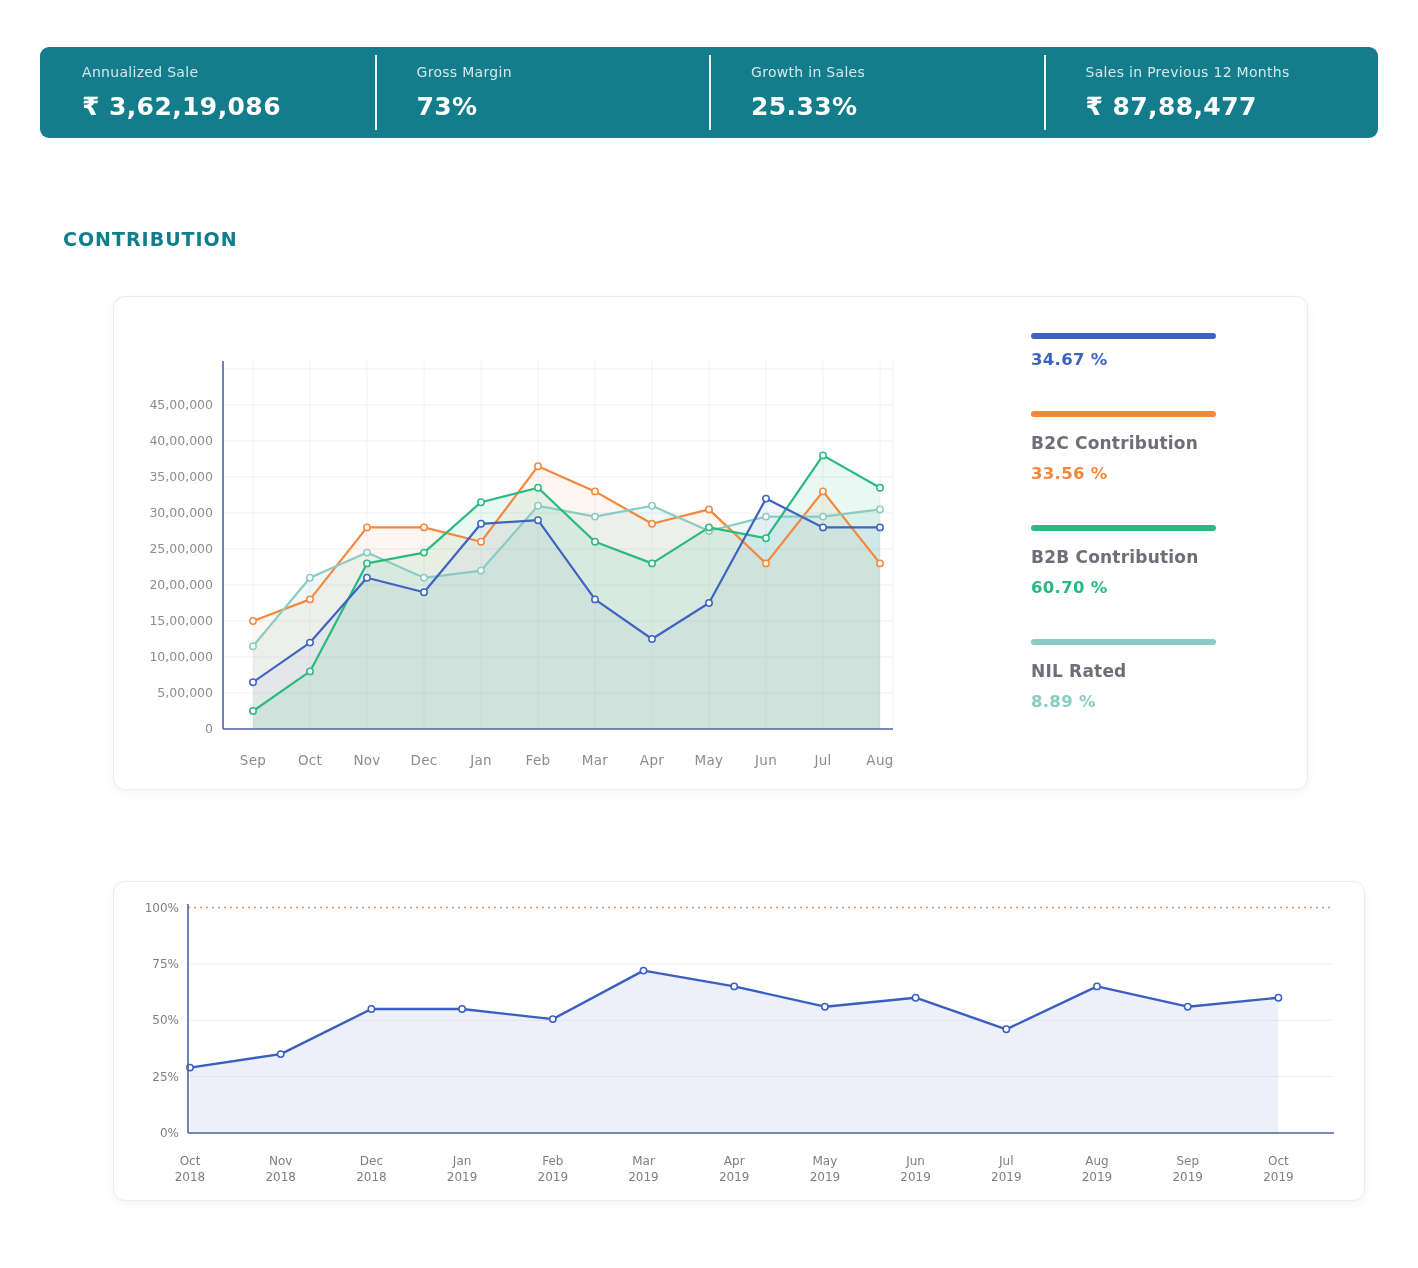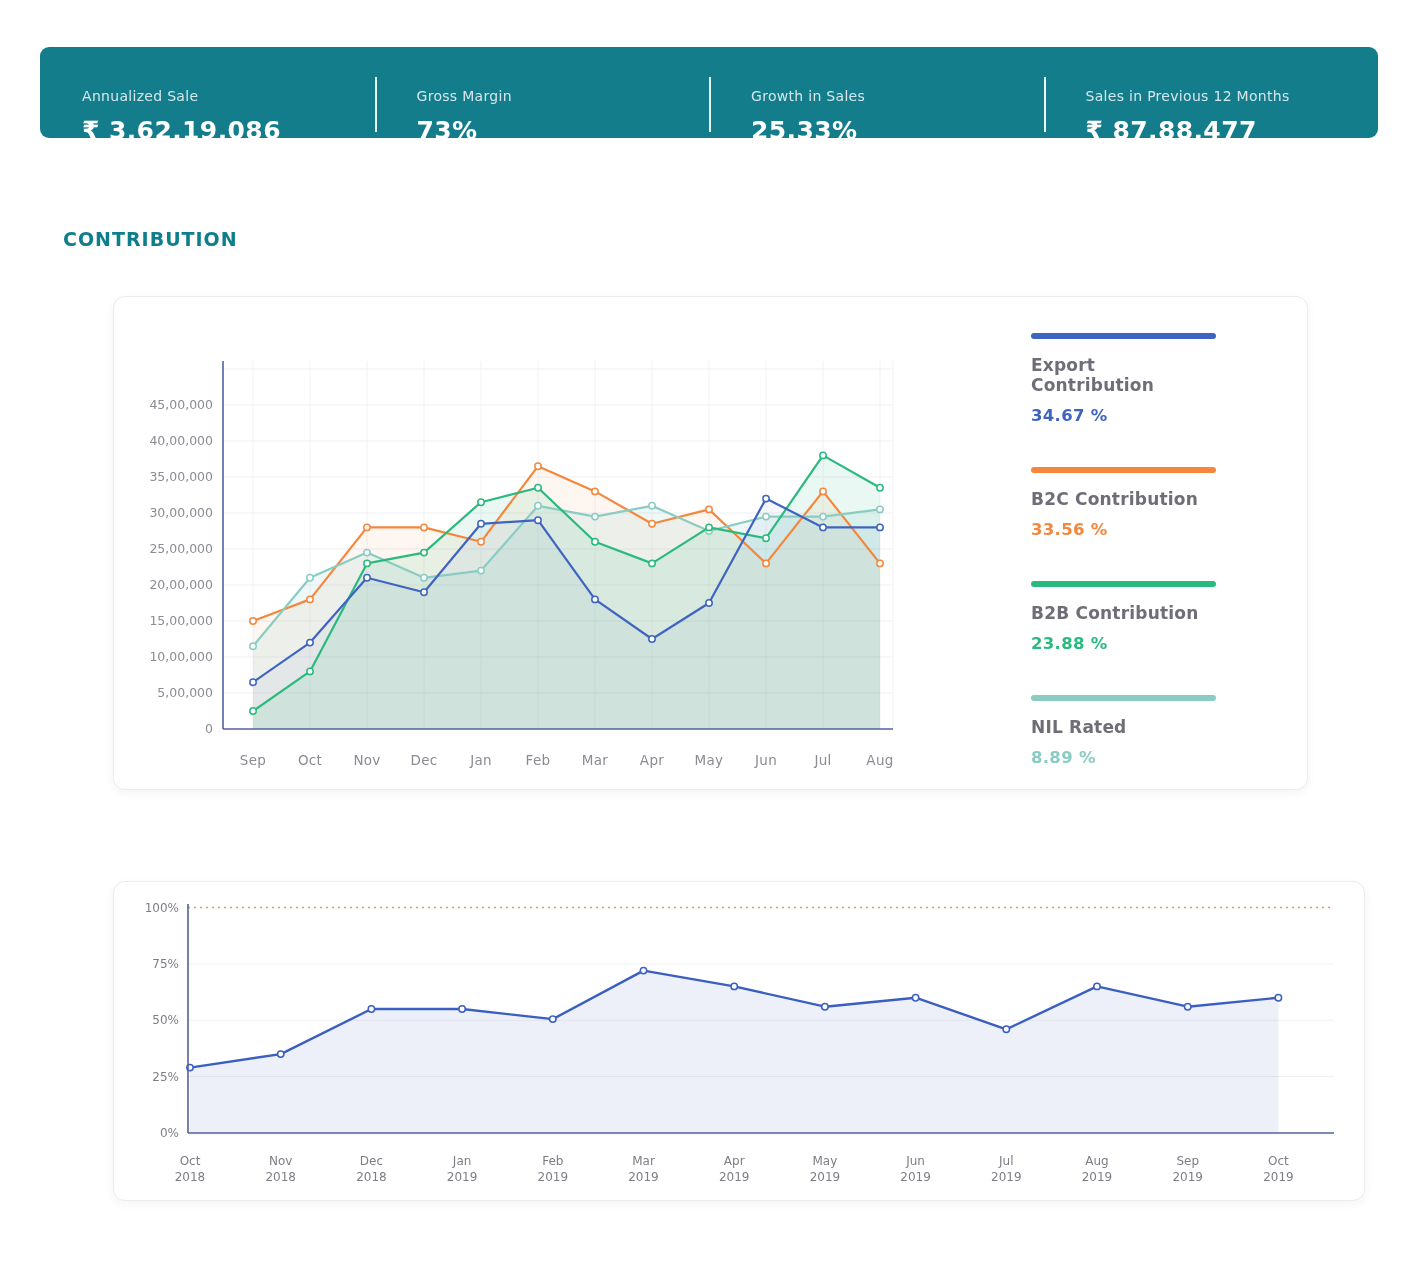--- a/index.html
+++ b/index.html
@@ -8,21 +8,21 @@
   body {
     width:1418px; height:1268px; position:relative; overflow:hidden;
     font-family:"DejaVu Sans","Liberation Sans",sans-serif;
     -webkit-font-smoothing:antialiased;
   }
   
   .kpi-bar{
     position:absolute; left:40px; top:47px; width:1338px; height:91px;
     background:#137d8c; border-radius:9px; display:flex; align-items:stretch;
   }
-  .kpi-cell{ flex:1 1 0; position:relative; padding:17px 7px 0 42px;margin-top:24px; }
+  .kpi-cell{ flex:1 1 0; position:relative; padding:17px 7px 0 42px; }
   .kpi-cell + .kpi-cell::before{
     content:""; position:absolute; left:0; top:9%; height:82%; width:2px; background:rgba(255,255,255,.92);
   }
   .kpi-label{ font-size:14px; color:rgba(255,255,255,.82); letter-spacing:.3px; }
   .kpi-value{ margin-top:12px; font-size:25px; font-weight:700; color:#ffffff; letter-spacing:.4px; }
   
   .section-title{
     position:absolute; left:63px; top:228px; font-size:19px; font-weight:800;
     color:#0e7e8d; letter-spacing:1px;
   }
@@ -171,32 +171,31 @@
         <circle cx="576" cy="262.0" r="3.2" fill="#fff" stroke="#3f63c1" stroke-width="1.5"></circle>
         <circle cx="633" cy="157.6" r="3.2" fill="#fff" stroke="#3f63c1" stroke-width="1.5"></circle>
         <circle cx="690" cy="186.4" r="3.2" fill="#fff" stroke="#3f63c1" stroke-width="1.5"></circle>
         <circle cx="747" cy="186.4" r="3.2" fill="#fff" stroke="#3f63c1" stroke-width="1.5"></circle>
         <line x1="90" y1="20" x2="90" y2="388" stroke="#51629f" stroke-width="1.6"></line>
         <line x1="90" y1="388" x2="760" y2="388" stroke="#51629f" stroke-width="1.6"></line>
       </svg>
     <div class="legend" id="legend">
         <div class="legend-item">
           <div class="legend-bar" style="background: rgb(63, 99, 193);"></div>
-          <div class="legend-title">Export Contribution</div>
           <div class="legend-value" style="color: rgb(63, 99, 193);">34.67 %</div>
         </div>
         <div class="legend-item">
           <div class="legend-bar" style="background: rgb(245, 135, 61);"></div>
           <div class="legend-title">B2C Contribution</div>
           <div class="legend-value" style="color: rgb(245, 135, 61);">33.56 %</div>
         </div>
         <div class="legend-item">
           <div class="legend-bar" style="background: rgb(42, 185, 127);"></div>
           <div class="legend-title">B2B Contribution</div>
-          <div class="legend-value" style="color: rgb(42, 185, 127);">23.88 %</div>
+          <div class="legend-value" style="color: rgb(42, 185, 127);">60.70 %</div>
         </div>
         <div class="legend-item">
           <div class="legend-bar" style="background: rgb(138, 204, 195);"></div>
           <div class="legend-title">NIL Rated</div>
           <div class="legend-value" style="color: rgb(138, 204, 195);">8.89 %</div>
         </div>
       </div>
   </section>
 
   <section class="card card2">

